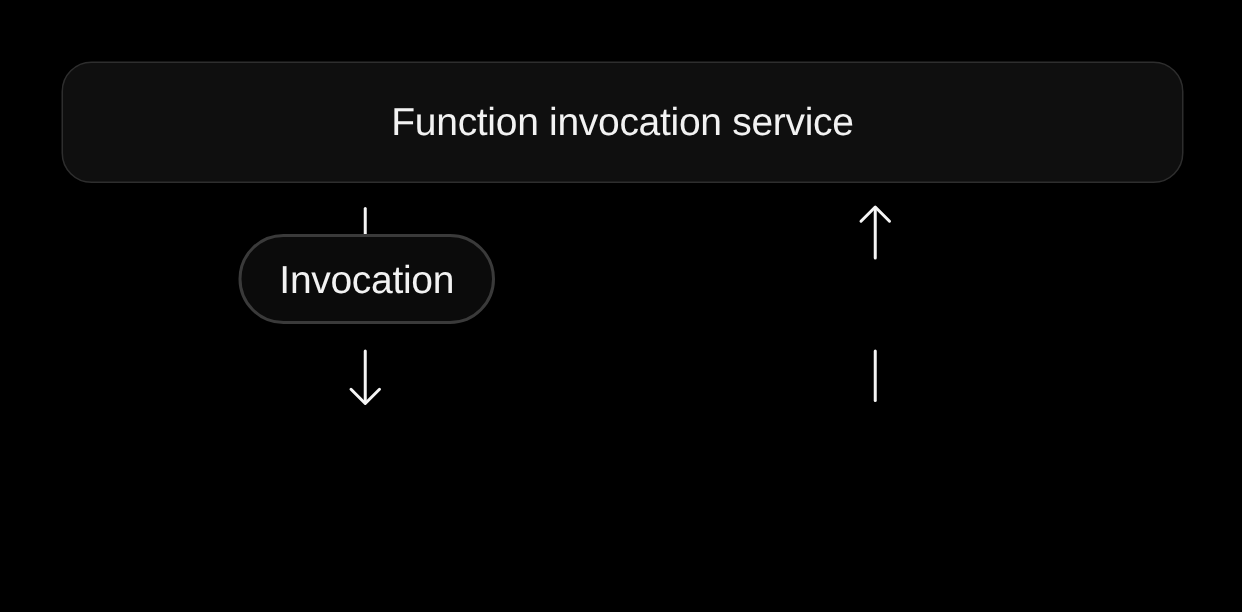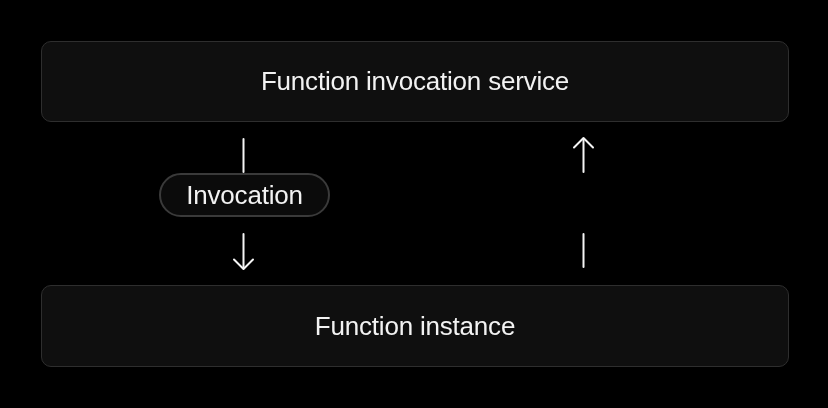--- a/index.html
+++ b/index.html
@@ -15,38 +15,38 @@
     font-family: "Liberation Sans", sans-serif;
     overflow: hidden;
   }
   .node-box {
     position: absolute;
     left: 41px;
     width: 748px;
     box-sizing: border-box;
     background: var(--box-fill, #0f0f0f);
     border: 1px solid var(--box-border, #2e2e2e);
-    border-radius: 10px;
+    border-radius: 20px;
     display: flex;
     align-items: center;
     justify-content: center;
   }
   .node-box.top { top: 41px; height: 81px; }
   .node-box.bottom { top: 285px; height: 82px; }
   .node-label {
     color: var(--text, #f2f2f2);
     font-size: 26px;
     font-weight: 400;
     letter-spacing: -0.2px;
     white-space: nowrap;
   }
   .edge-pill {
     position: absolute;
-    top: 173px;
-    height: 44px;
+    top: 156px;
+    height: 60px;
     box-sizing: border-box;
     background: var(--pill-fill, #0b0b0b);
     border: 2px solid var(--pill-border, #3a3a3a);
     border-radius: 30px;
     display: flex;
     align-items: center;
     justify-content: center;
     z-index: 2;
   }
   .edge-pill.invocation { left: 159px; width: 171px; }
@@ -96,17 +96,14 @@
       <line x1="583.5" y1="139" x2="583.5" y2="172"></line>
       <line x1="583.5" y1="234" x2="583.5" y2="267"></line>
     </g>
   </svg>
 
   <div class="edge-pill invocation">
     <span class="edge-label">Invocation</span>
   </div>
 
 
-  <div class="node-box bottom">
-    <span class="node-label">Function instance</span>
-  </div>
 
 </div>
 
 </body></html>

